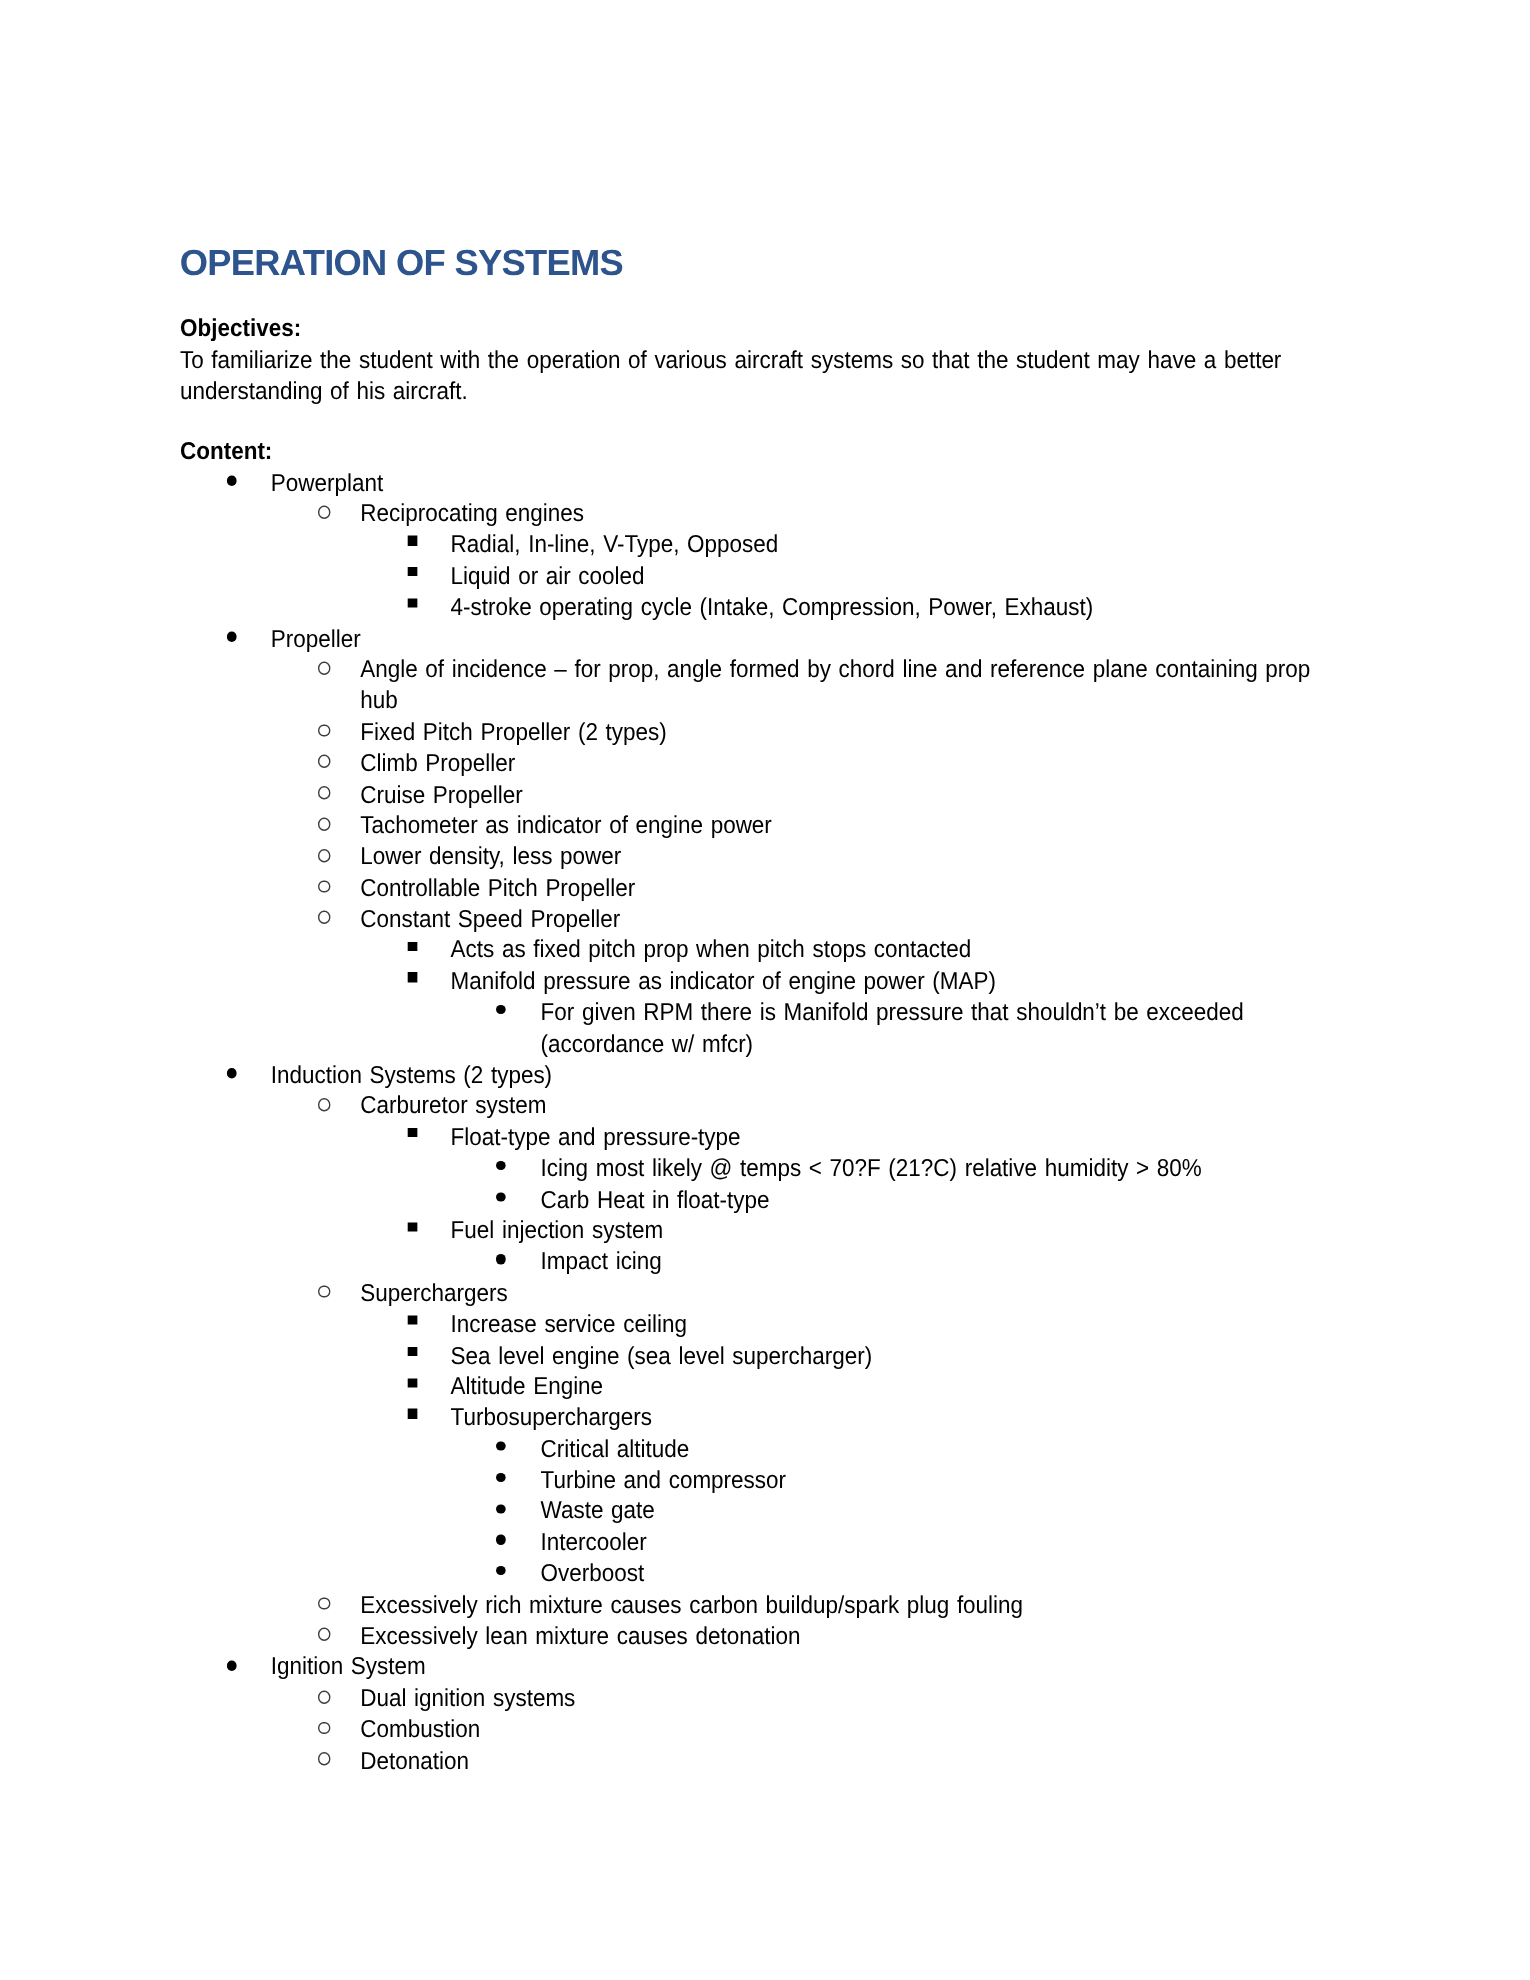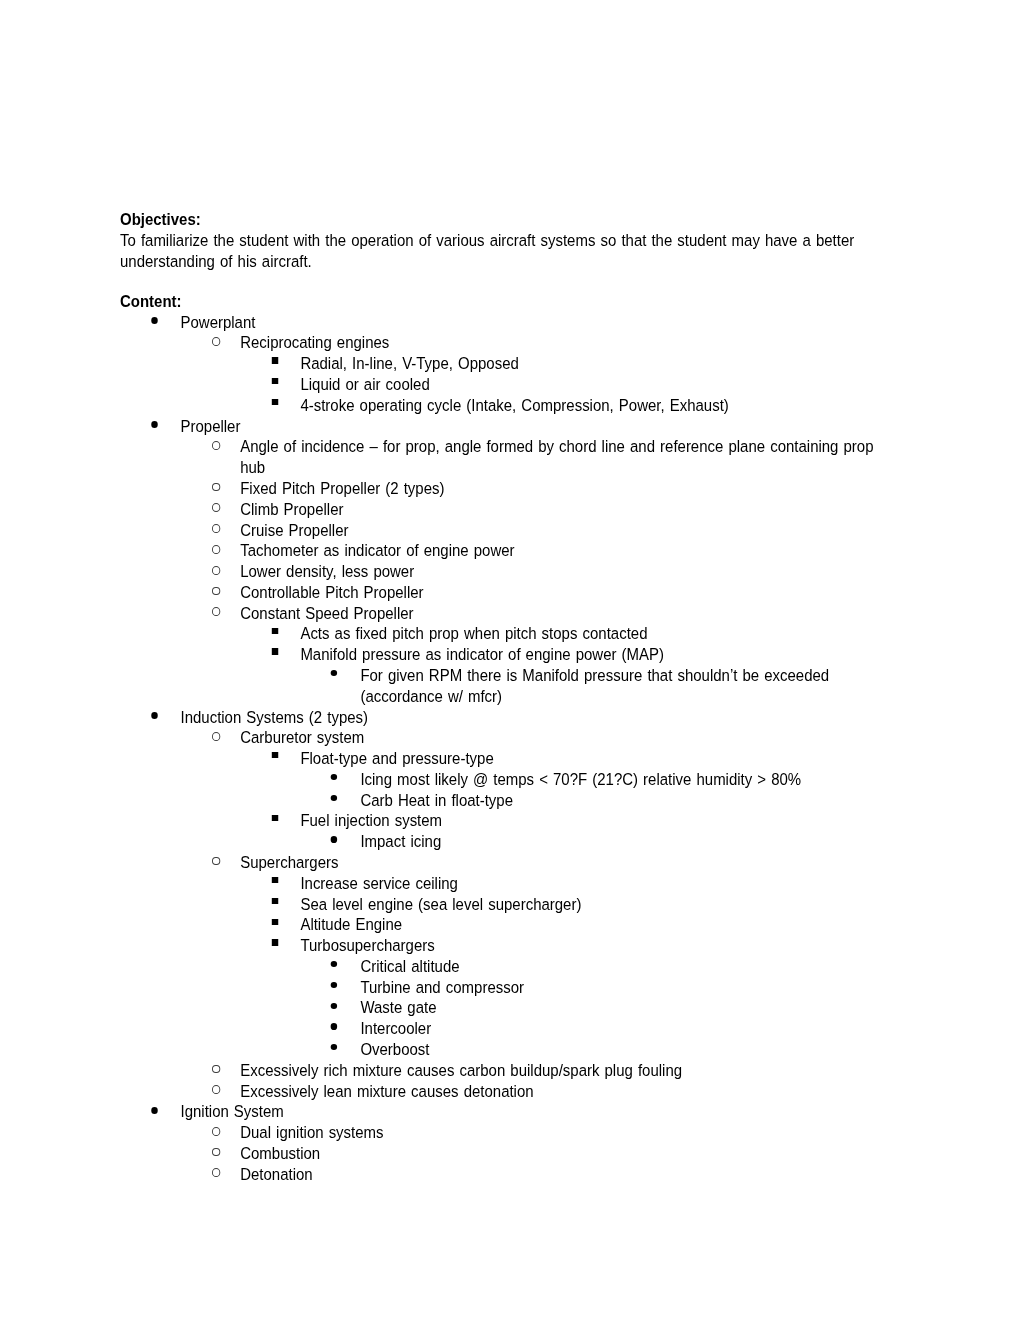--- a/index.html
+++ b/index.html
@@ -37,20 +37,21 @@
   .mk2{left:99.89px;top:4.7px;width:6.9px;height:6.75px;border-radius:50%;
        border-style:solid;border-color:#3d3d3d;border-width:1.1px 1.2px;box-sizing:content-box;}
   .mk3{left:165.22px;top:4.2px;width:6.3px;height:6.2px;background:#000;}
   .mk4{left:229.24px;top:5.1px;width:7.1px;height:6.3px;border-radius:50%;background:#000;}
 </style>
 </head>
 <body>
 
 <div class="page">
 
+  <h1 class="title">OPERATION OF SYSTEMS</h1>
 
   <p class="para bold obj-head">Objectives:</p>
 
   <p class="para obj-body">To familiarize the student with the operation of various aircraft systems so that the student may have a better understanding of his aircraft.</p>
 
   <p class="para bold cont-head">Content:</p>
 
   <ul class="outline" id="outline">
       <li class="row lvl1"><span class="mk mk1"></span><span>Powerplant</span></li>
       <li class="row lvl2"><span class="mk mk2"></span><span>Reciprocating engines</span></li>

